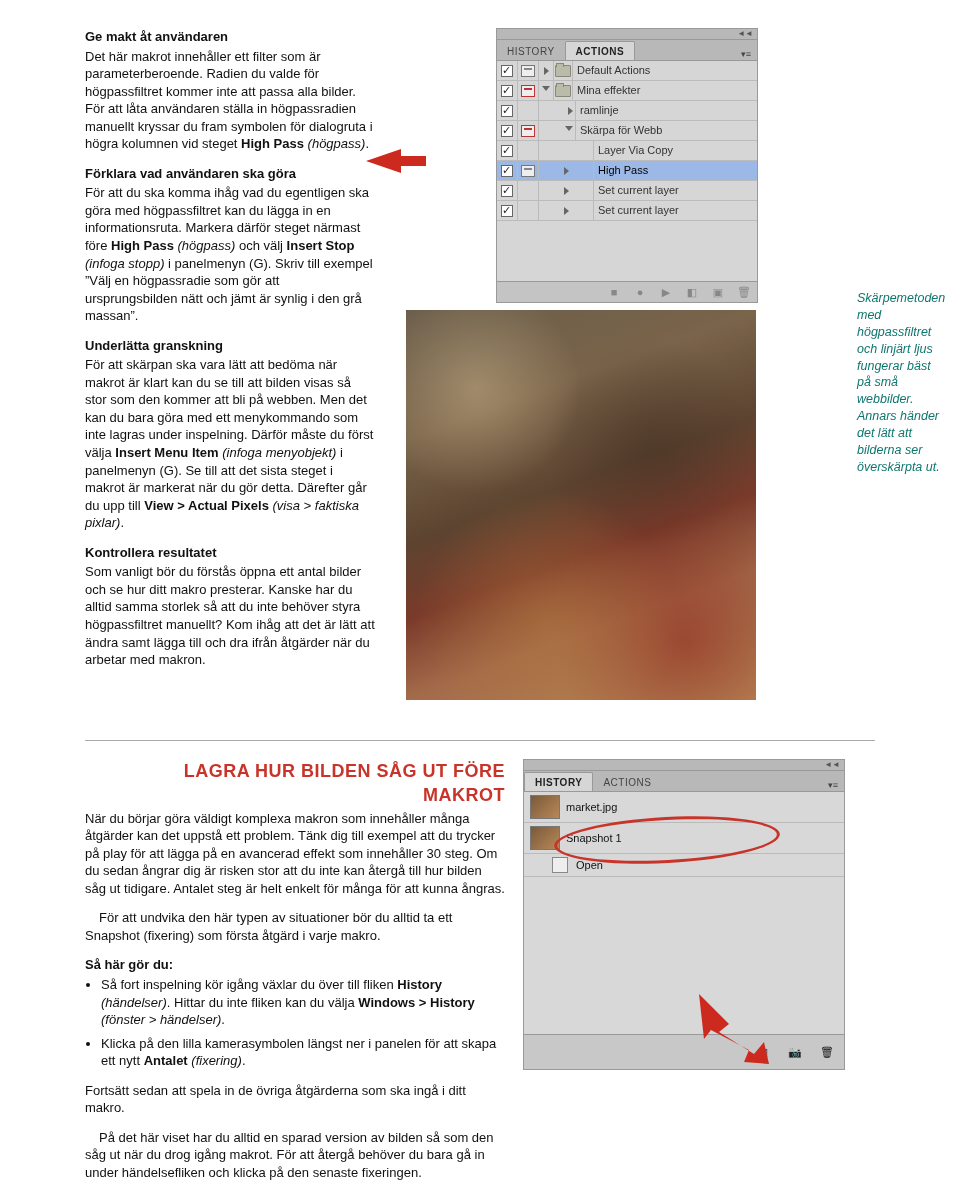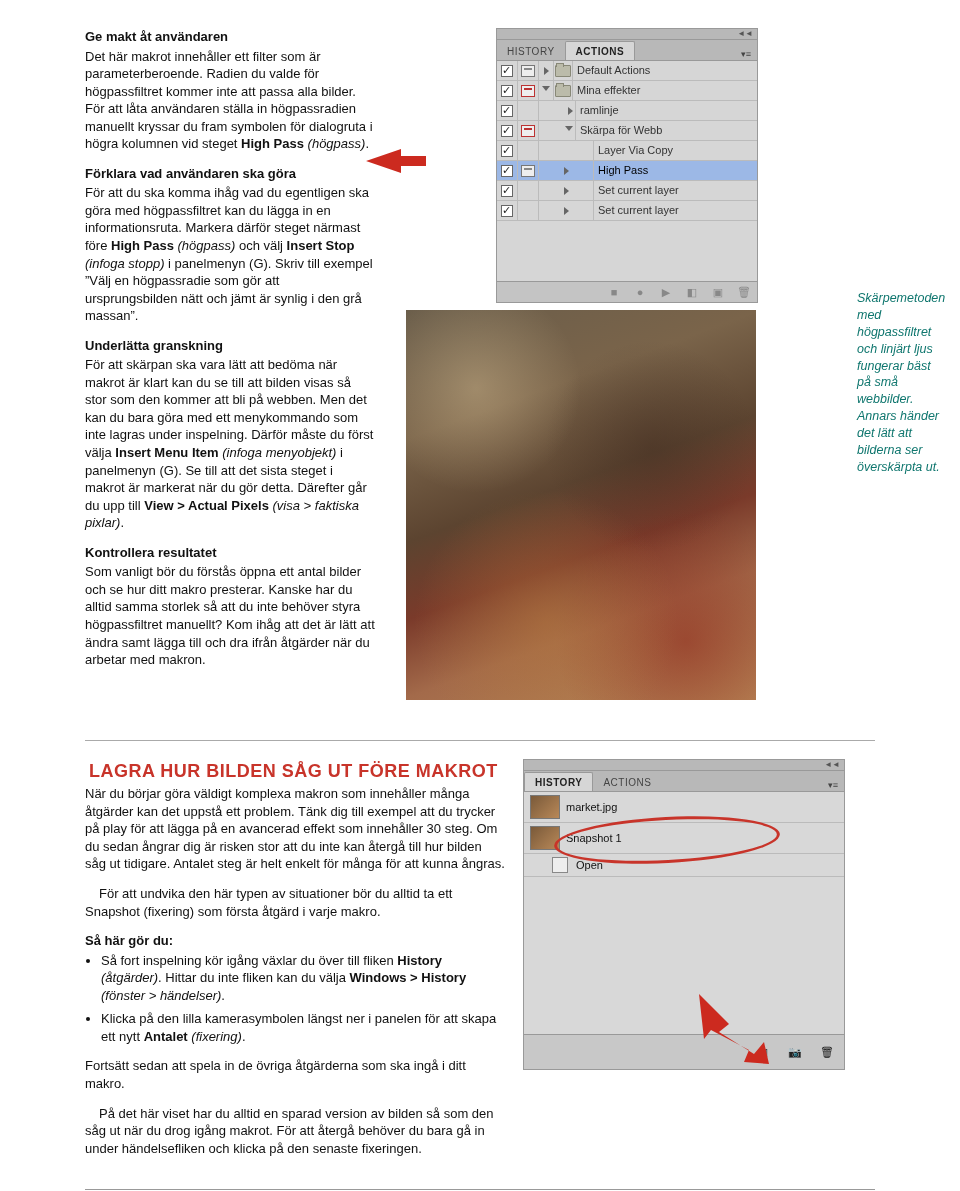--- a/index.html
+++ b/index.html
@@ -144,22 +144,23 @@
   .boxgrid{
     display:grid;
     grid-template-columns: 420px 1fr;
     column-gap:18px;
   }
   h2.boxtitle{
     font-size:18px;
     font-weight:700;
     letter-spacing:0.5px;
     color:#c8342a;
-    margin:0 0 2px 4px;
+    margin:0 0 2px 12px;
     text-transform:uppercase;
+    text-align:right;
   }
   ul.bul{margin:2px 0 12px 0;padding-left:16px;}
   ul.bul li{margin-bottom:6px;}
   .hist-panel{
     background:#d8d8d8;
     border:1px solid #999;
     width:320px;
     font-family: Tahoma, Geneva, sans-serif;
     font-size:11px;
   }
@@ -350,21 +351,21 @@
   <hr class="rule">
 
   <div class="boxgrid">
     <div>
       <h2 class="boxtitle">Lagra hur bilden såg ut före makrot</h2>
       <p>När du börjar göra väldigt komplexa makron som innehåller många åtgärder kan det uppstå ett problem. Tänk dig till exempel att du trycker på play för att lägga på en avancerad effekt som innehåller 30 steg. Om du sedan ångrar dig är risken stor att du inte kan återgå till hur bilden såg ut tidigare. Antalet steg är helt enkelt för många för att kunna ångras.</p>
       <p style="text-indent:14px;">För att undvika den här typen av situationer bör du alltid ta ett Snapshot (fixering) som första åtgärd i varje makro.</p>
       <p style="margin-bottom:2px;"><strong>Så här gör du:</strong></p>
       <ul class="bul">
         <li>
-          <span>Så fort inspelning kör igång växlar du över till fliken </span><strong>History</strong><em> (åtgärder)</em><span>. Hittar du inte fliken kan du välja </span><strong>Windows &gt; History</strong><em> (fönster &gt; händelser)</em>.
+          <span>Så fort inspelning kör igång växlar du över till fliken </span><strong>History</strong><em> (händelser)</em><span>. Hittar du inte fliken kan du välja </span><strong>Windows &gt; History</strong><em> (fönster &gt; händelser)</em>.
         </li>
         <li>
           <span>Klicka på den lilla kamerasymbolen längst ner i panelen för att skapa ett nytt </span><strong>Antalet</strong><em> (fixering)</em>.
         </li>
       </ul>
       <p>Fortsätt sedan att spela in de övriga åtgärderna som ska ingå i ditt makro.</p>
       <p style="text-indent:14px;">På det här viset har du alltid en sparad version av bilden så som den såg ut när du drog igång makrot. För att återgå behöver du bara gå in under händelsefliken och klicka på den senaste fixeringen.</p>
     </div>
 
     <div>

